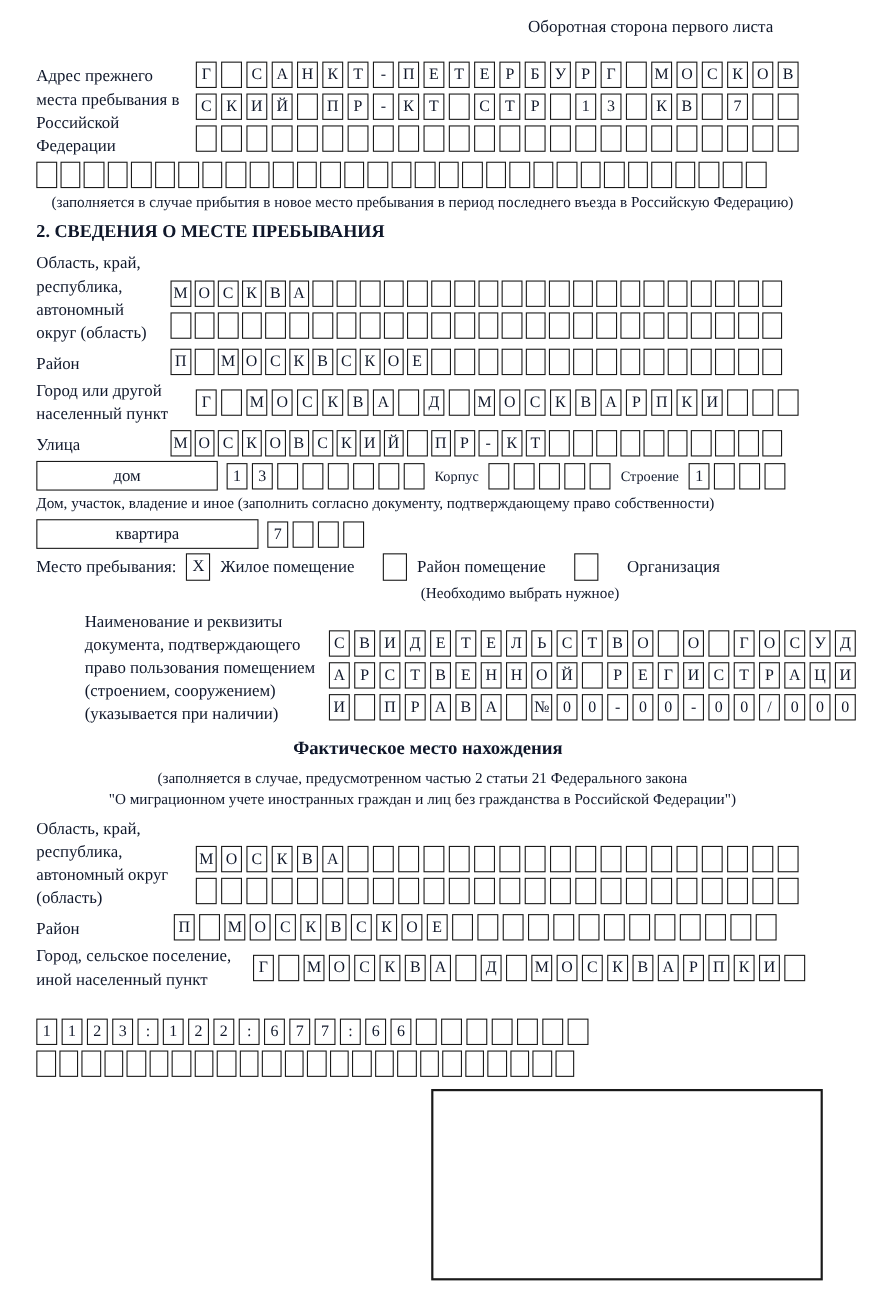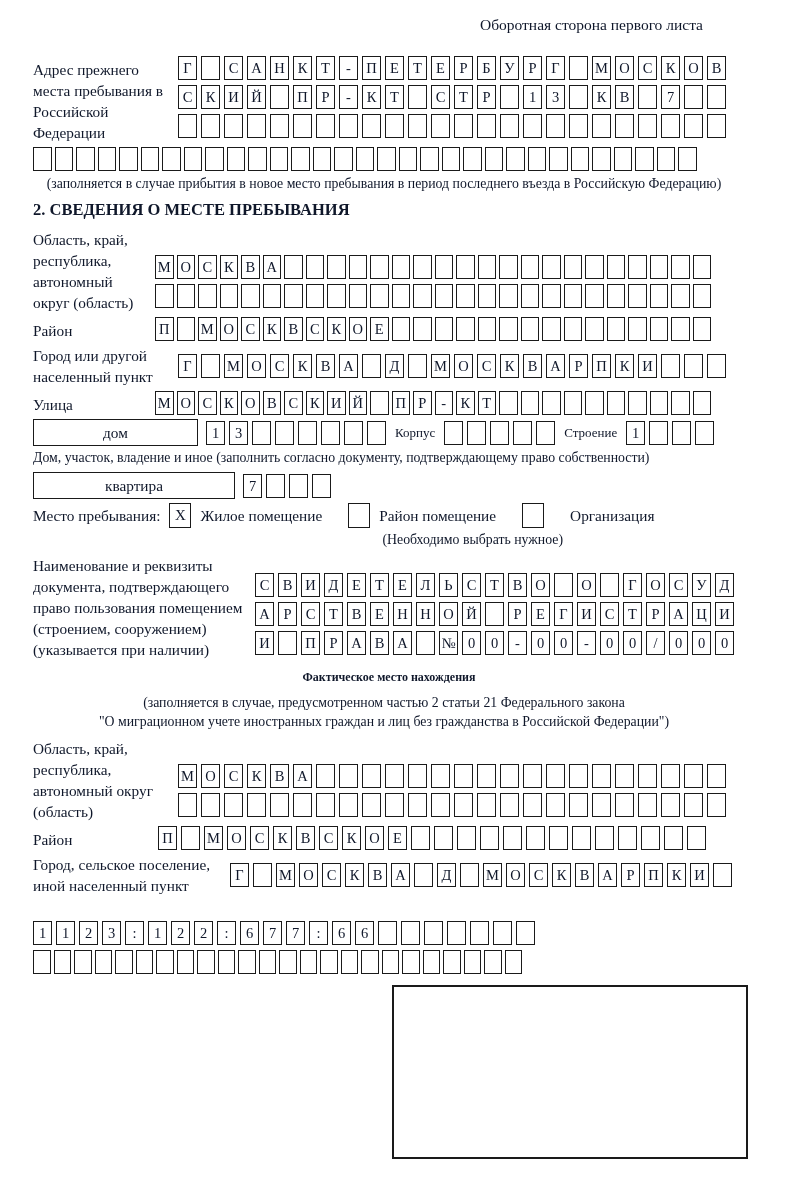--- a/index.html
+++ b/index.html
@@ -21,21 +21,21 @@
     padding-right:60px;
     font-size:15.5px;
     margin-bottom:22px;
   }
   
   .frow { display:flex; align-items:flex-end; margin-bottom:4px; }
   .frow.vcenter { align-items:center; }
   .flabel { font-size:15.3px; line-height:21px; margin-right:10px; flex:0 0 auto; }
   .w135 { width:135px; }
   .w112 { width:112px; }
-  .w212 { width:212px; }
+  .w212 { width:212px;margin-left:44px; }
   .w115 { width:115px; }
   .w187 { width:187px; }
   .rows .cells { margin-bottom:5px; }
   .cells { display:flex; gap:4px; }
   .cell {
     display:block; flex:0 0 auto;
     width:17px; height:22px;
     border:1.6px solid #1a1a1a;
     text-align:center;
     font-size:14.5px; line-height:22px;
@@ -49,21 +49,21 @@
   .note {
     font-size:13.8px; line-height:19px;
   }
   .note.center { text-align:center; width:722px; margin-left:-10px; }
   .sec-heading {
     font-size:16.5px; font-weight:bold;
     width:712px;
     margin:7px 0 9px 0;
   }
   .sub-heading {
-    font-size:12px; font-weight:bold;
+    font-size:17px; font-weight:bold;
     text-align:center; width:712px;
     margin:10px 0 8px 0;
   }
   .house-row { display:flex; align-items:center; gap:8px; margin:1px 0 3px 0; }
   .label-box {
     border:1.6px solid #1a1a1a;
     height:25px; line-height:25px;
     text-align:center; font-size:15.3px;
     background:#fff; flex:0 0 auto;
   }

